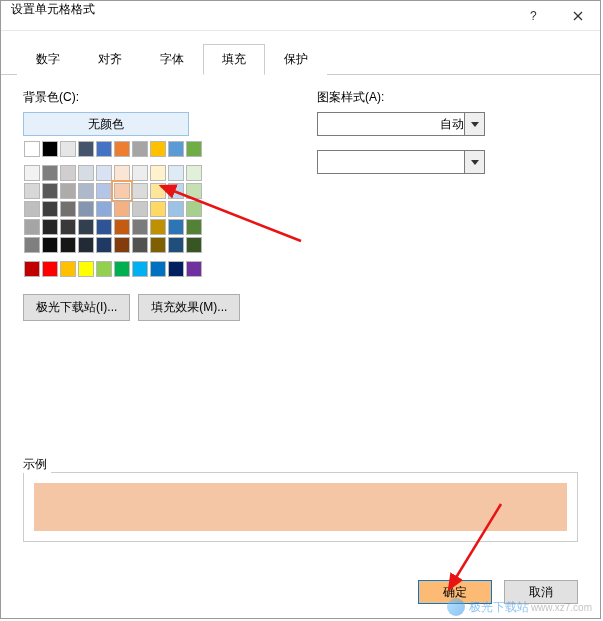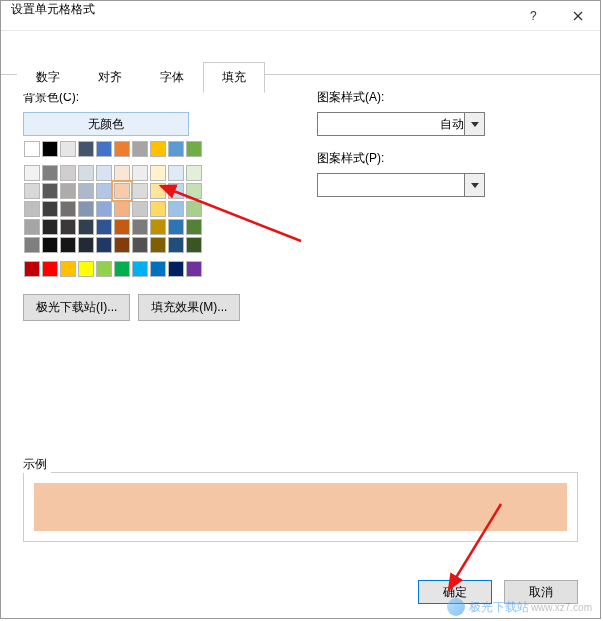--- a/index.html
+++ b/index.html
@@ -3,21 +3,21 @@
 <meta charset="utf-8">
 <style>
 * { box-sizing: border-box; margin: 0; padding: 0; font-family: "Microsoft YaHei", "SimSun", sans-serif; font-size: 12px; }
 body { background: #fff; width: 603px; height: 621px; position: relative; overflow: hidden; }
 .dialog { width: 601px; height: 619px; border: 1px solid #999; background: #fff; position: relative; }
 .titlebar { height: 30px; display: flex; align-items: flex-start; padding-left: 10px; background: #fff; border-bottom: 1px solid #e8e8e8; }
 .titlebar .title { flex: 1; font-size: 12px; }
 .titlebar .btn { width: 45px; height: 30px; display: flex; align-items: center; justify-content: center; cursor: pointer; }
 .titlebar .btn svg { width: 10px; height: 10px; }
 .tabs { display: flex; padding: 12px 16px 0 16px; border-bottom: 1px solid #ccc; }
-.tab { padding: 6px 18px; border: 1px solid transparent; border-bottom: none; cursor: pointer; position: relative; top: 19px; background: #fff; }
+.tab { padding: 6px 18px; border: 1px solid transparent; border-bottom: none; cursor: pointer; position: relative; top: 1px; background: #fff; }
 .tab.active { border-color: #ccc; border-bottom: 1px solid #fff; }
 .content { padding: 14px 22px; display: flex; }
 .left { width: 280px; }
 .right { flex: 1; padding-left: 14px; }
 .label { margin-bottom: 6px; }
 .nocolor-btn { width: 166px; height: 24px; border: 1px solid #9cc2e5; background: #e6f0fa; text-align: center; line-height: 22px; cursor: pointer; margin-bottom: 4px; }
 .swatch-grid { display: flex; flex-wrap: wrap; width: 190px; }
 .swatch { width: 16px; height: 16px; margin: 1px; border: 1px solid #b8b8b8; cursor: pointer; }
 .swatch.selected { outline: 2px solid #f2a35e; outline-offset: 1px; }
 .grid-gap { height: 6px; width: 100%; }
@@ -26,21 +26,21 @@
 .combo { width: 168px; height: 24px; display: flex; border: 1px solid #7a7a7a; margin-bottom: 14px; }
 .combo .combo-text { flex: 1; text-align: right; line-height: 22px; }
 .combo .combo-arrow { width: 20px; border-left: 1px solid #7a7a7a; display: flex; align-items: center; justify-content: center; background: #efefef; }
 .combo .combo-arrow::after { content: ""; border-left: 4px solid transparent; border-right: 4px solid transparent; border-top: 5px solid #333; }
 .sample-section { position: absolute; left: 22px; right: 22px; top: 454px; }
 .sample-label { position: relative; top: 1px; background: #fff; padding: 0 4px; left: -4px; z-index: 2; display: inline-block; }
 .sample-box { border: 1px solid #ccc; height: 70px; padding: 10px; }
 .sample-fill { width: 100%; height: 100%; background: #f5c6a5; }
 .footer { position: absolute; bottom: 14px; right: 22px; display: flex; gap: 12px; }
 .footer .dlg-btn { width: 74px; height: 24px; border: 1px solid #adadad; background: #e1e1e1; cursor: pointer; text-align: center; line-height: 22px; }
-.footer .dlg-btn.primary { border: 1px solid #0078d4; background: #e5e5e5; }
+.footer .dlg-btn.primary { border: 1px solid #0078d4; background: #fdba74; }
 .watermark { position: absolute; right: 8px; bottom: 2px; display: flex; align-items: center; opacity: 0.5; }
 .watermark .wlogo { width: 18px; height: 18px; border-radius: 50%; background: linear-gradient(135deg,#6ec6ff,#1e88e5); margin-right: 4px; }
 .watermark .wtext1 { color: #1e88e5; font-size: 12px; }
 .watermark .wtext2 { color: #888; font-size: 10px; margin-left: 2px; }
 svg.arrow { position: absolute; pointer-events: none; }
 </style>
 </head>
 <body>
 
 <div class="dialog">
@@ -58,20 +58,21 @@
           <line x1="9" y1="1" x2="1" y2="9" stroke="#333" stroke-width="1.2"></line>
         </svg>
     </div>
   </div>
 
   <div class="tabs" id="tab-bar">
       <div class="tab">数字</div>
       <div class="tab">对齐</div>
       <div class="tab">字体</div>
       <div class="tab active">填充</div>
+      <div class="tab">保护</div>
     </div>
 
   <div class="content">
     <div class="left">
       <div class="label">背景色(C):</div>
       <div class="nocolor-btn">无颜色</div>
       <div class="swatch-grid" id="swatch-grid">
           <div class="swatch" style="background: rgb(255, 255, 255);"></div>
           <div class="swatch" style="background: rgb(0, 0, 0);"></div>
           <div class="swatch" style="background: rgb(231, 230, 230);"></div>
@@ -149,21 +150,20 @@
         <button class="push-btn">极光下载站(I)...</button>
         <button class="push-btn">填充效果(M)...</button>
       </div>
     </div>
     <div class="right">
       <div class="label">图案样式(A):</div>
       <div class="combo">
         <div class="combo-text">自动</div>
         <div class="combo-arrow"></div>
       </div>
-      <div class="label">图案样式(P):</div>
       <div class="combo">
         <div class="combo-text"></div>
         <div class="combo-arrow"></div>
       </div>
     </div>
   </div>
 
   <div class="sample-section">
     <span class="sample-label">示例</span>
     <div class="sample-box">

